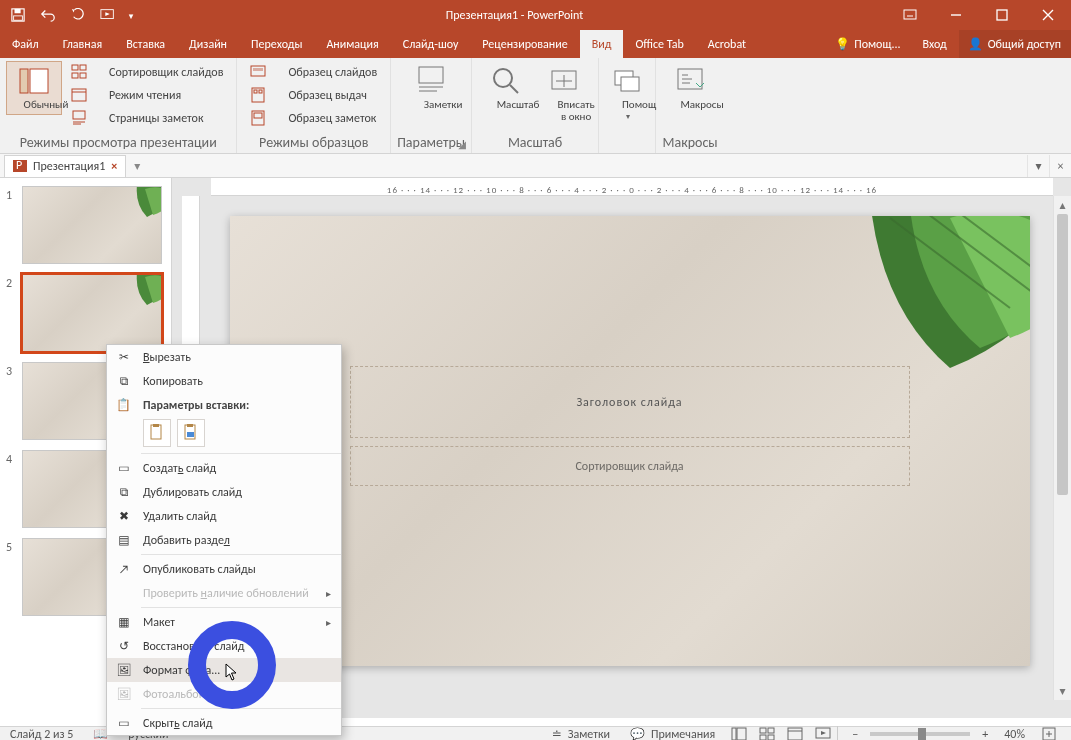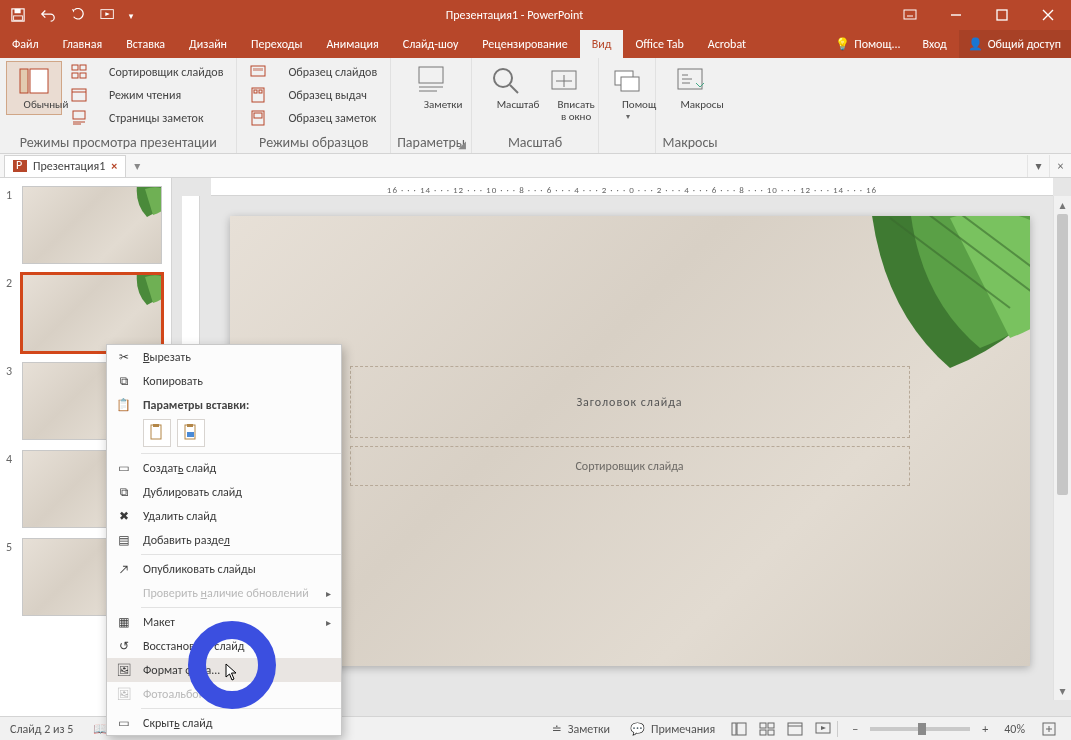--- a/index.html
+++ b/index.html
@@ -85,21 +85,21 @@
 .cm-sep { height:1px; background:#e2e2e2; margin:2px 0 2px 34px; }
 .cm-header { font-weight:600; color:#444; }
 .cm-paste-row { display:flex; padding:2px 8px 4px 36px; gap:6px; }
 .cm-paste-btn { width:28px; height:28px; border:1px solid #d8d4d0; display:flex; align-items:center; justify-content:center; cursor:pointer; background:#fff; }
 
 
 .cursor-ring { position:absolute; width:88px; height:88px; border:18px solid #3b4fe0; border-radius:50%; z-index:60; pointer-events:none; }
 .cursor-arrow { position:absolute; z-index:65; width:18px; height:18px; pointer-events:none; }
 
 
-.status { position:absolute; bottom:0; left:0; right:0; height:24px; background:#f1f1f1; border-top:1px solid #d4d4d4; display:flex; align-items:center; color:#555; font-size:12px; }
+.status { position:absolute; bottom:0; left:0; right:0; height:14px; background:#f1f1f1; border-top:1px solid #d4d4d4; display:flex; align-items:center; color:#555; font-size:12px; }
 .status .seg { padding:0 10px; display:flex; align-items:center; gap:6px; height:100%; cursor:pointer; }
 .status .spacer { flex:1; }
 .status .viewbtns { display:flex; }
 .status .vb { width:28px; height:22px; display:flex; align-items:center; justify-content:center; color:#666; cursor:pointer; }
 .zoom { display:flex; align-items:center; gap:6px; padding:0 8px; }
 .zoom .track { width:100px; height:4px; background:#c9c9c9; position:relative; }
 .zoom .track .handle { position:absolute; top:-4px; left:48%; width:8px; height:12px; background:#8a8a8a; }
 .zoom .zb { width:18px; height:18px; display:flex; align-items:center; justify-content:center; color:#555; cursor:pointer; }
 .caret-dn::after{content:"▾";font-size:8px;margin-left:2px;color:#666}
 u.ac{text-decoration:underline}

